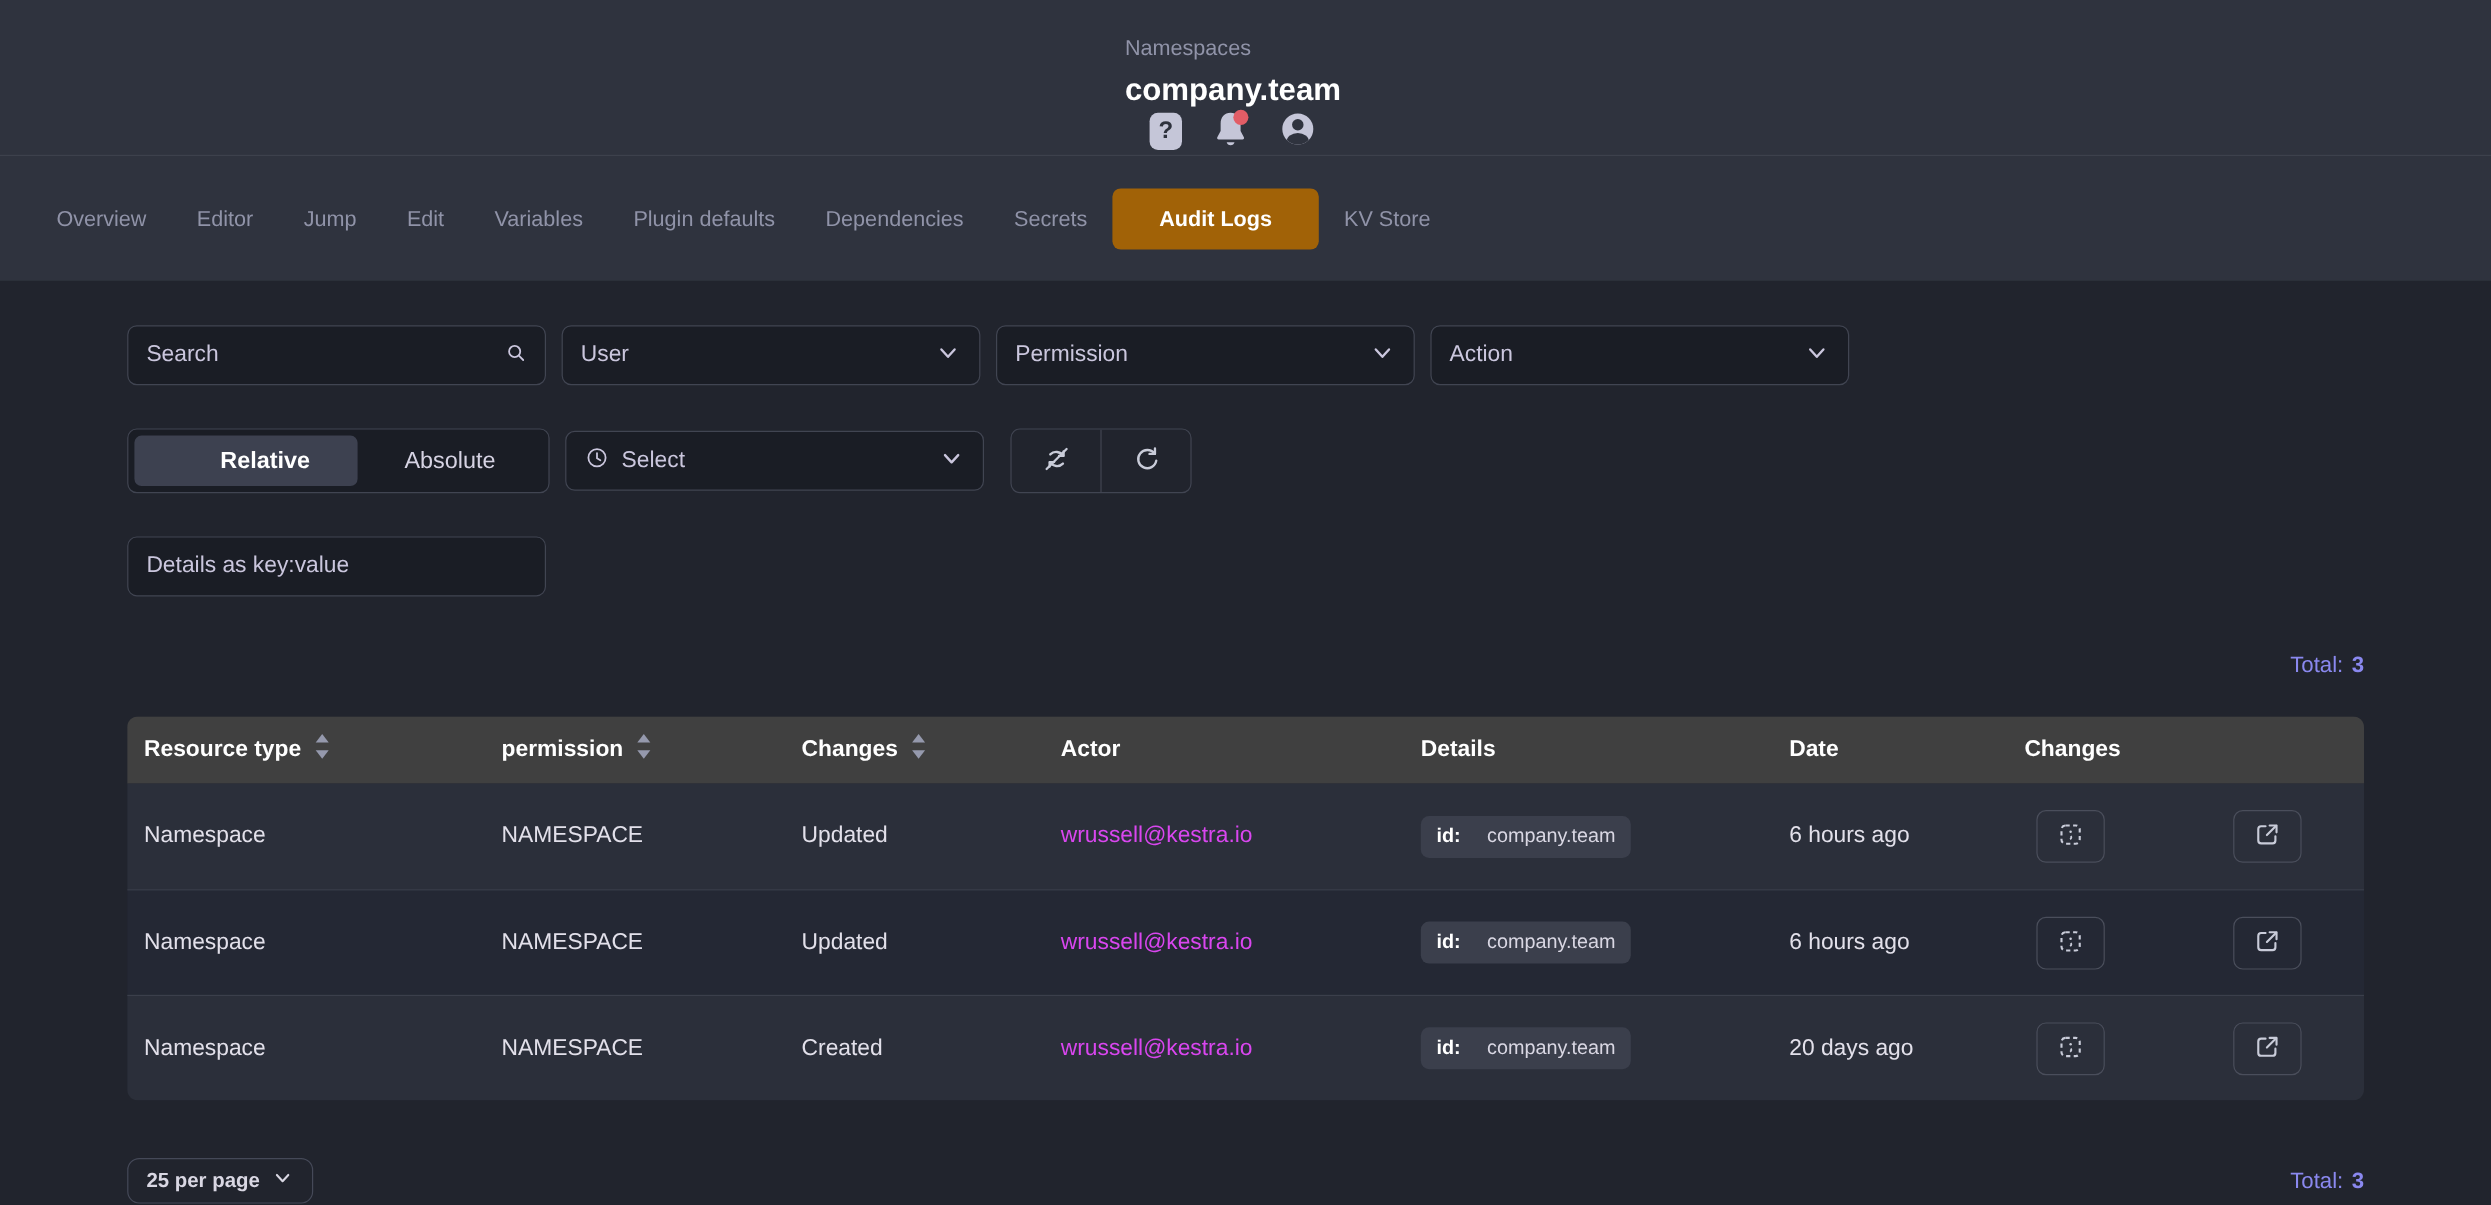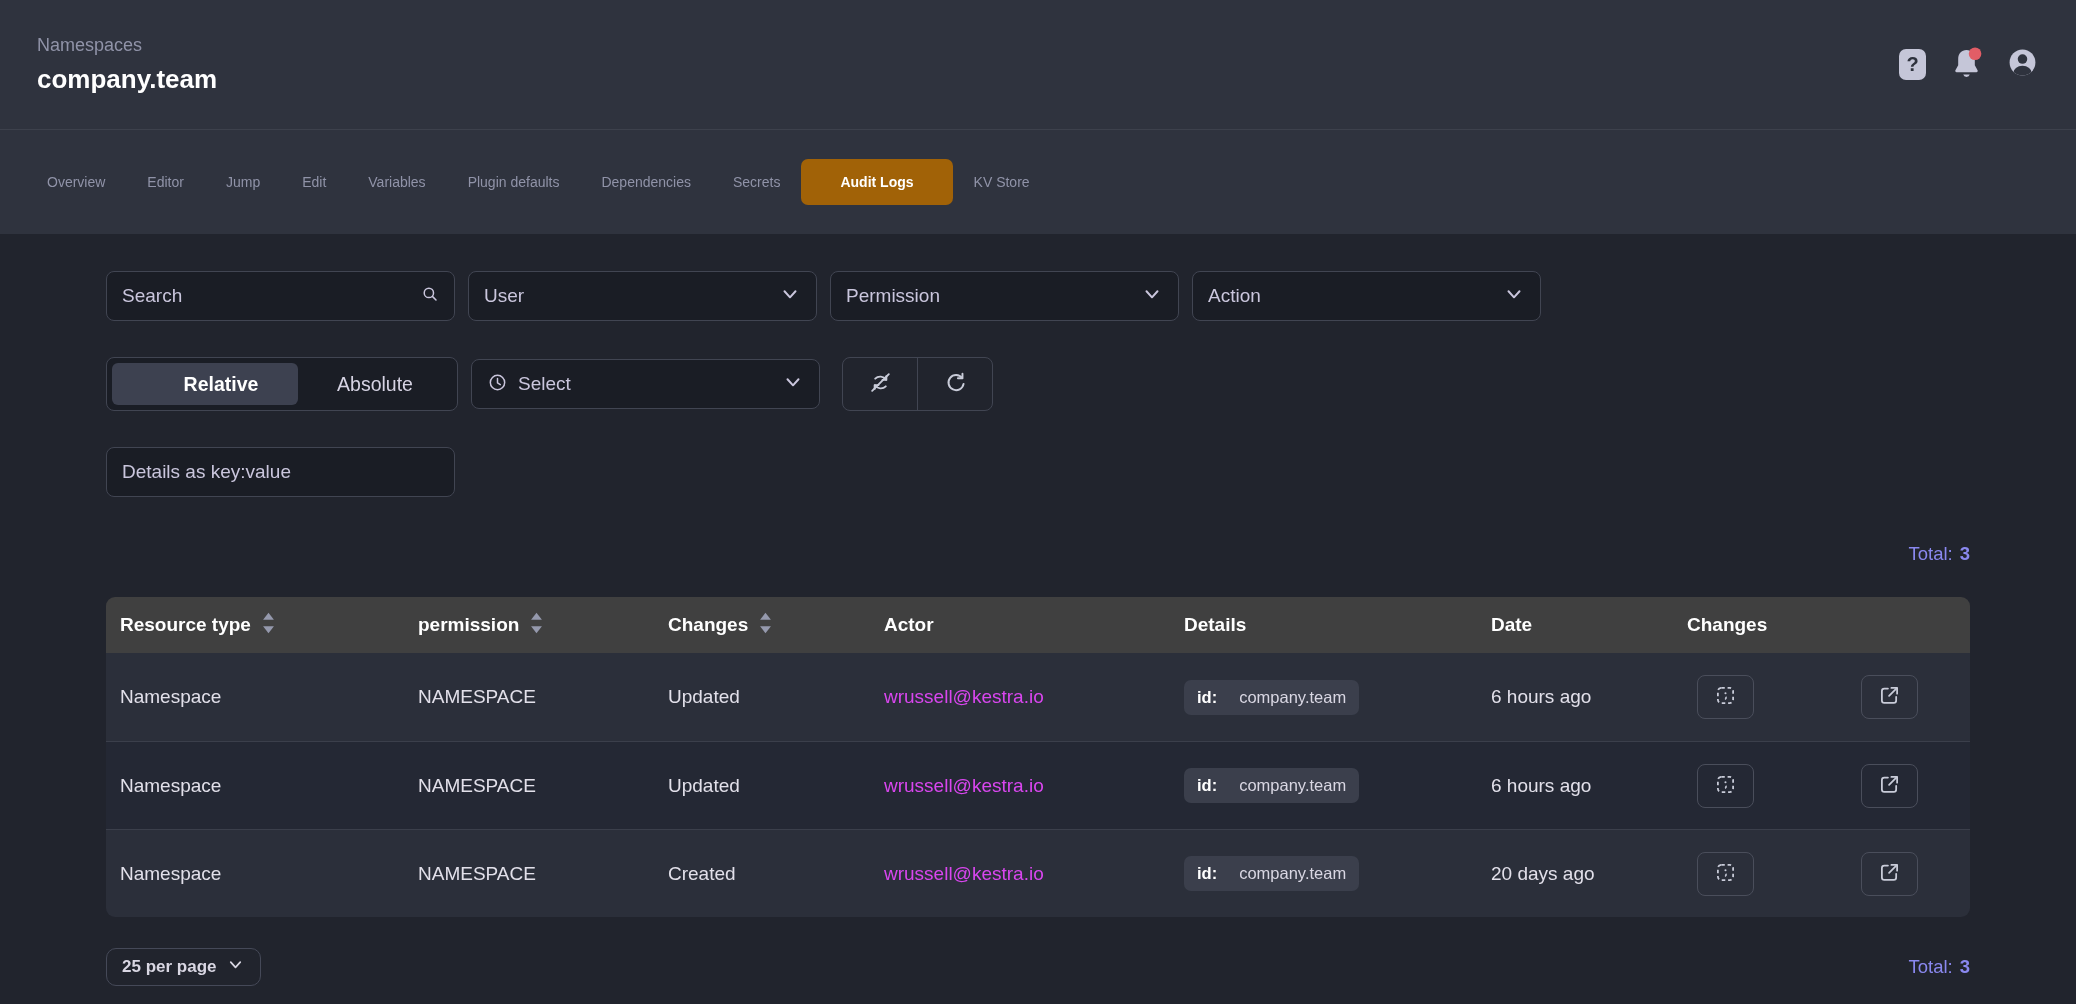--- a/index.html
+++ b/index.html
@@ -5,23 +5,24 @@
   * { margin:0; padding:0; box-sizing:border-box; }
   html,body { width:2076px; height:1004px; overflow:hidden; }
   body {
     background:#21242d;
     font-family:"Liberation Sans", sans-serif;
     color:#e2e0ea;
   }
   
   .topbar {
     height:130px; background:#2f333e;
-    display:flex; justify-content:space-between; align-items:center;
-    padding:0 38px 0 37px;
+    display:flex; justify-content:flex-end; align-items:center;
+    padding:0 58px 0 37px;
     border-bottom:1px solid #3d414c;
+    flex-direction:column;
   }
   .breadcrumb { color:#9093a8; font-size:18px; margin-bottom:8px; cursor:pointer; }
   .page-title { color:#ffffff; font-size:26px; font-weight:bold; }
   .topbar-right { display:flex; align-items:center; gap:24px; }
   .jump-pill {
     width:432px; height:50px; background:#16181f;
     border:1px solid #3d414d; border-radius:9px;
     display:flex; align-items:center; gap:12px; padding:0 16px;
     cursor:pointer;
   }
@@ -33,21 +34,21 @@
     color:#2e323d; font-size:20px; font-weight:bold; cursor:pointer;
   }
   .bell-wrap, .avatar-wrap { display:flex; align-items:center; cursor:pointer; }
 
   
   .tabbar {
     height:104px; background:#2f333e;
     display:flex; align-items:center; padding:0 26px; gap:0;
   }
   .tab {
-    padding:15px 21px; font-size:14px; color:#9093a8;
+    padding:15px 21px; font-size:18px; color:#9093a8;
     white-space:nowrap; cursor:pointer; border-radius:7px; font-weight:500;
   }
   .tab.active {
     background:#a16207; color:#ffffff; font-weight:bold; padding:15px 39px;
   }
 
   
   .content { padding:0 106px; }
   .filters-row { display:flex; align-items:center; gap:13px; }
   .row1 { margin-top:37px; }
@@ -124,21 +125,21 @@
   }
   .badge b { color:#ffffff; margin-right:22px; }
   .actions { display:flex; align-items:center; gap:107px; padding-left:24px; }
   .icon-btn {
     width:57px; height:44px; border:1px solid #4a4e5b; border-radius:8px;
     background:transparent; display:flex; align-items:center; justify-content:center;
     cursor:pointer;
   }
 
   
-  .footer-line { margin-top:31px; display:flex; justify-content:space-between; align-items:center; }
+  .footer-line { margin-top:48px; display:flex; justify-content:space-between; align-items:center; }
   .per-page {
     height:38px; min-width:150px; border:1px solid #454958; border-radius:10px;
     display:flex; align-items:center; justify-content:center; gap:9px; padding:0 15px;
     color:#d9d7e3; font-size:17px; font-weight:600; cursor:pointer;
   }
 </style>
 </head>
 <body>
 
 <div>

